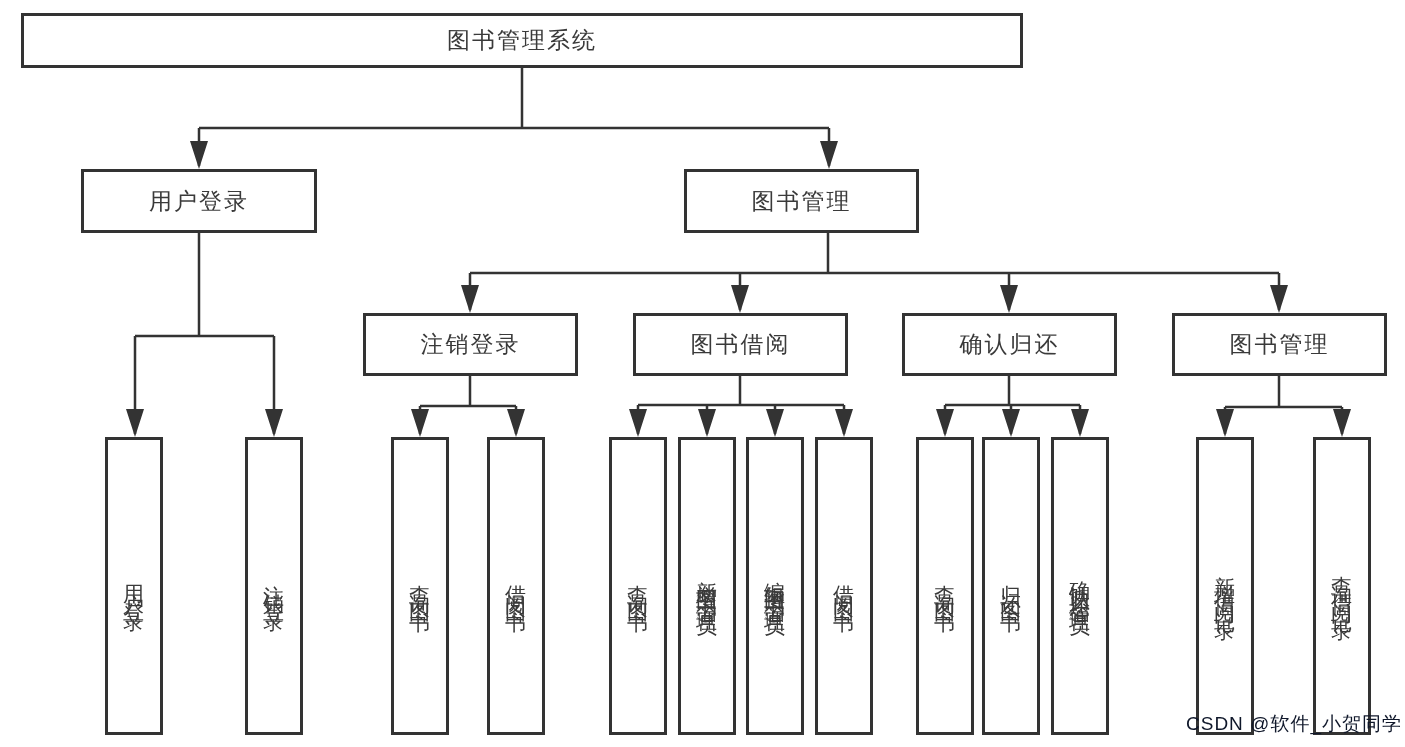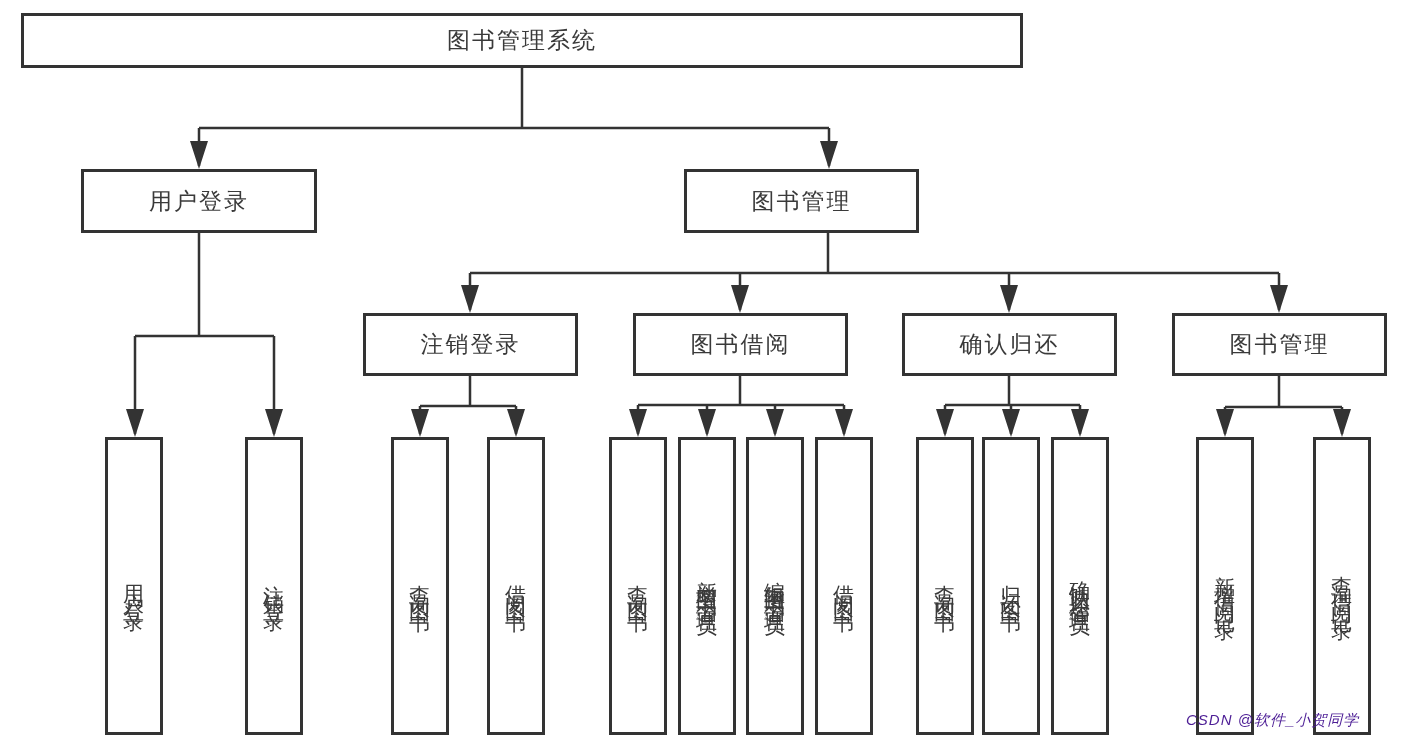--- a/index.html
+++ b/index.html
@@ -30,25 +30,24 @@
     writing-mode:vertical-rl;
     text-orientation:mixed;
     letter-spacing:9px;
     line-height:1;
     white-space:nowrap;
   }
   .vbox .vtext.long{letter-spacing:5px;}
   .watermark{
     position:absolute;
     left:1186px;top:711px;
-    font-size:15px;
-    color:#4c1d95;
+    font-size:19px;
+    color:#0f172a;
     letter-spacing:1px;
     white-space:nowrap;
-    font-style:italic;
   }
 </style>
 </head>
 <body>
 
 <div class="stage">
 
   <svg class="wires" viewBox="0 0 1405 747" xmlns="http://www.w3.org/2000/svg">
     <path d="M522,68 V128 M199,128 H829 M199,128 V166 M829,128 V166
              M828,233 V273 M470,273 H1279 M470,273 V310 M740,273 V310 M1009,273 V310 M1279,273 V310

